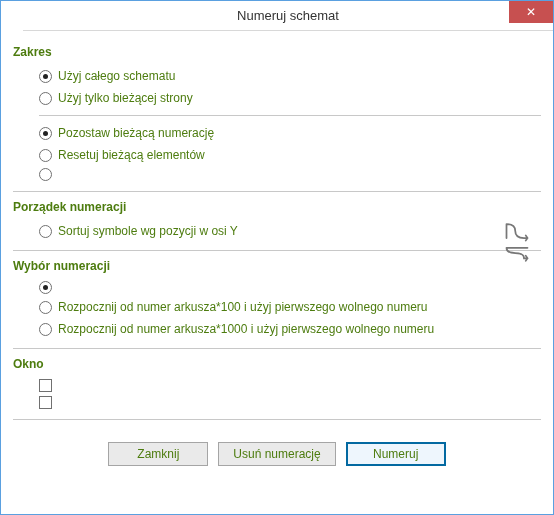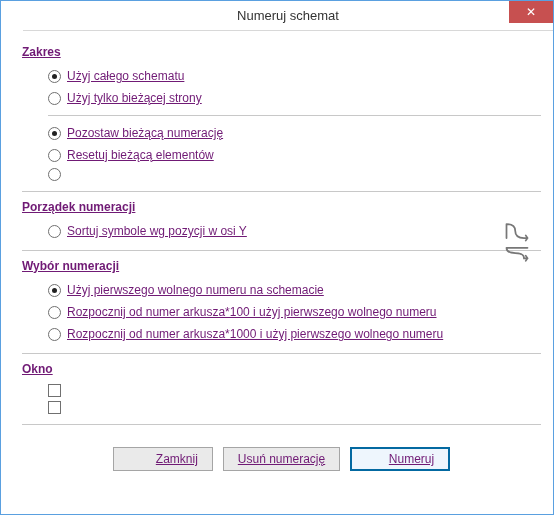--- a/index.html
+++ b/index.html
@@ -42,25 +42,24 @@
     background: #c75050;
     color: #fff;
     display: flex;
     align-items: center;
     justify-content: center;
     font-size: 12px;
     font-family: Arial, sans-serif;
     cursor: pointer;
   }
   .content {
-    padding: 10px 12px 0 21px;
+    padding: 10px 12px 0 12px;
     flex: 1 1 auto;
     overflow: hidden;
-    color: #701a75;
-    text-decoration: underline;
+    color: #4d7c0f;
   }
   .section-title {
     font-weight: bold;
     font-size: 12px;
     margin: 4px 0 6px 0;
   }
   .group {
     padding-left: 26px;
     margin-bottom: 4px;
   }
@@ -116,21 +115,21 @@
     gap: 10px;
     padding: 14px 0 16px 0;
   }
   .btn {
     min-width: 100px;
     height: 24px;
     border: 1px solid #a5a5a5;
     background: #eaeaea;
     display: flex;
     align-items: center;
-    justify-content: flex-end;
+    justify-content: center;
     font-size: 12px;
     padding: 0 14px;
     cursor: pointer;
   }
   .btn.default {
     border: 2px solid #0369a1;
     background: #eef6fd;
   }
   .opt-label { white-space: nowrap; }
 </style>
@@ -189,21 +188,20 @@
         <path d="M4 6 L28 6 M4 6 Q4 12 14 12 Q24 12 24 18 L28 18 M26 15 L28 18 L26 21" stroke="#777" stroke-width="2" fill="none" stroke-linecap="round"></path>
       </svg>
     </div>
 
     <hr class="hr-full">
 
     <div class="section-title">Wybór numeracji</div>
     <div class="group">
       <div class="opt-row">
         <span class="radio checked"></span>
-        <span class="opt-label">Użyj pierwszego wolnego numeru na schemacie</span>
       </div>
       <div class="opt-row">
         <span class="radio"></span>
         <span class="opt-label">Rozpocznij od numer arkusza*100 i użyj pierwszego wolnego numeru</span>
       </div>
       <div class="opt-row">
         <span class="radio"></span>
         <span class="opt-label">Rozpocznij od numer arkusza*1000 i użyj pierwszego wolnego numeru</span>
       </div>
     </div>

